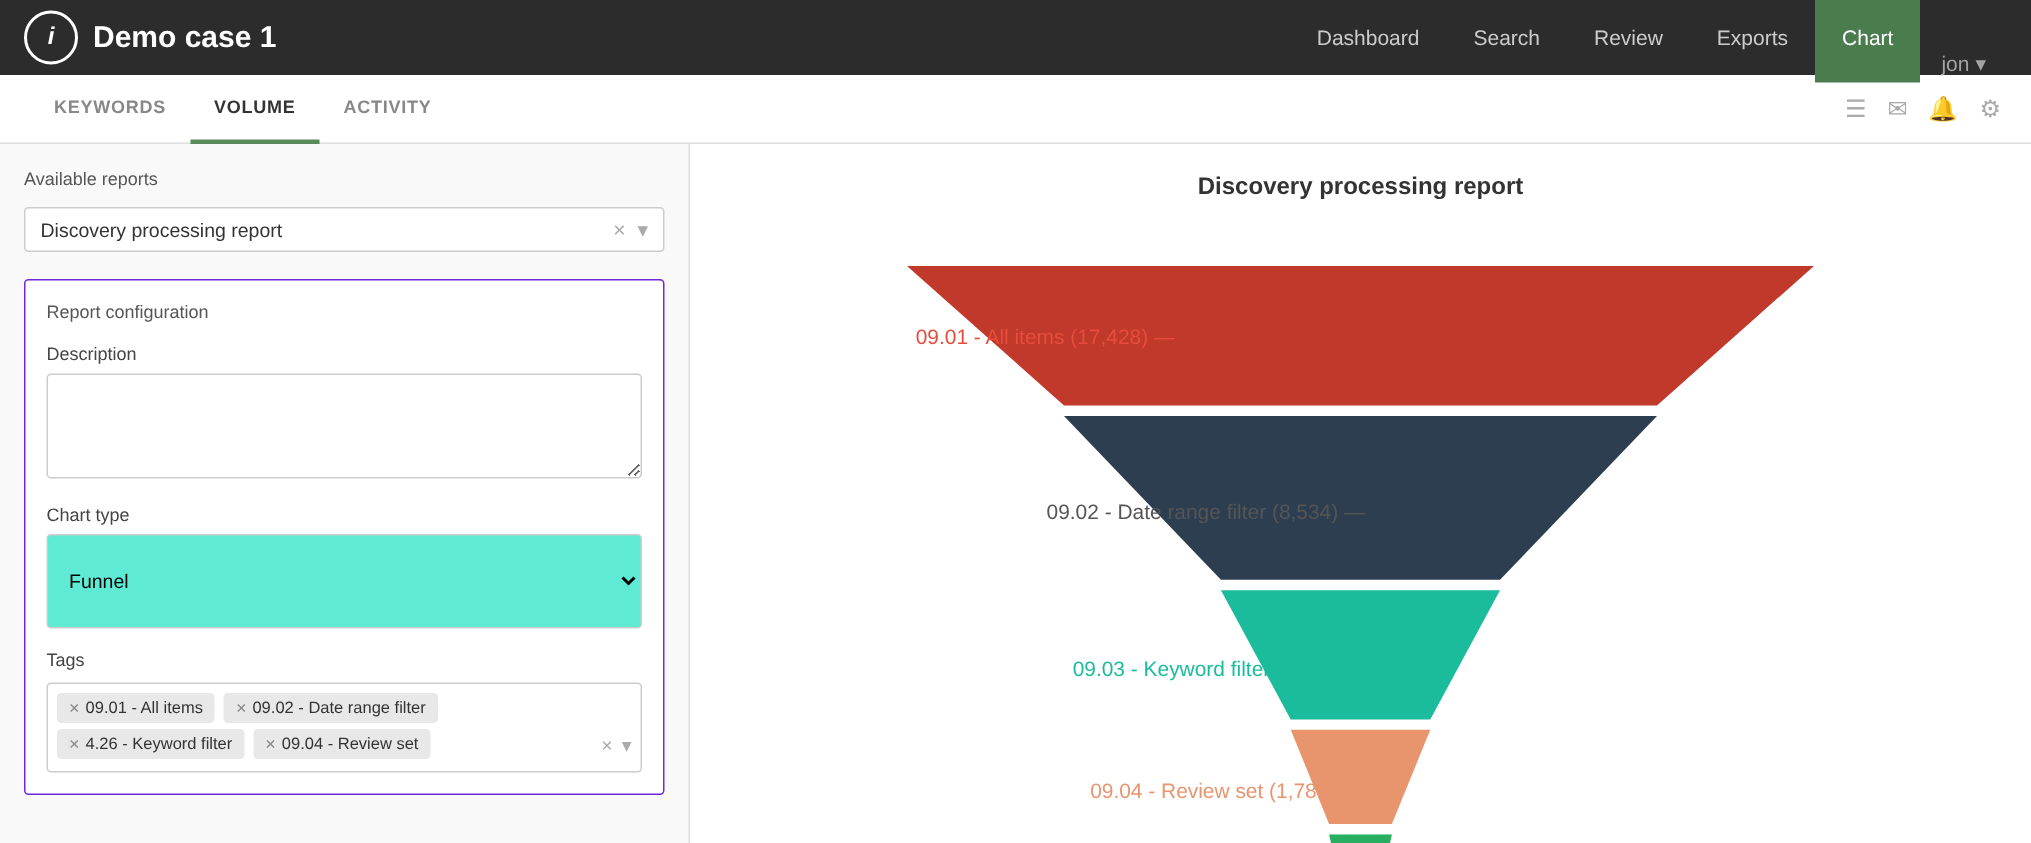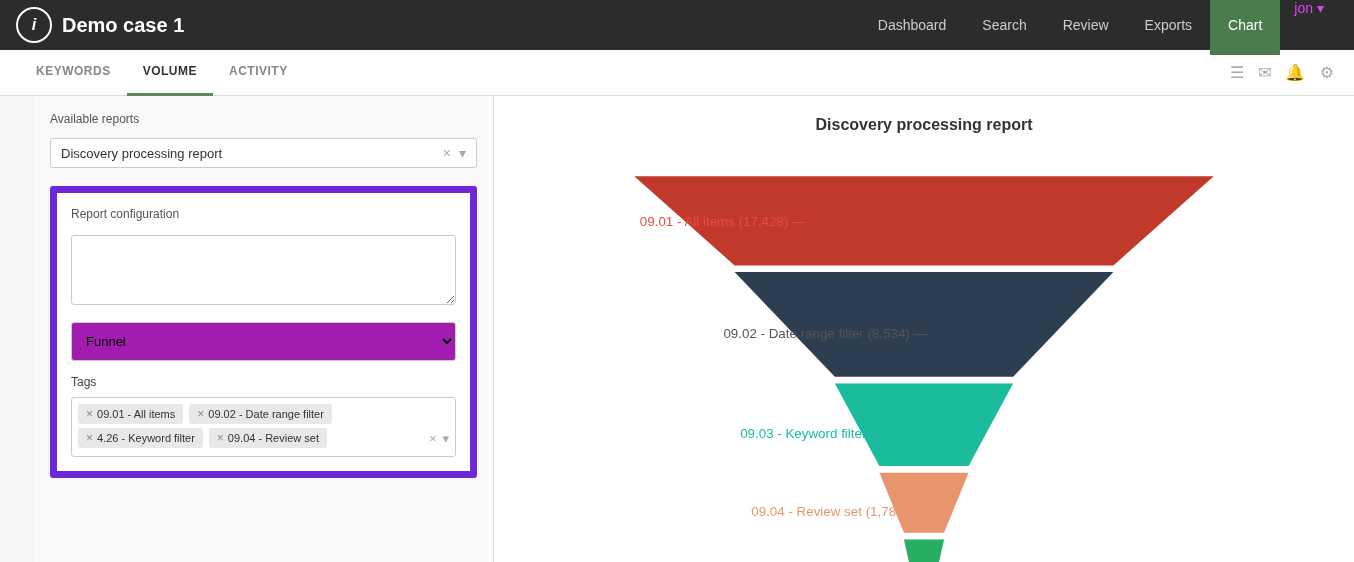--- a/index.html
+++ b/index.html
@@ -48,25 +48,25 @@
       padding: 0 18px;
       height: 60px;
       display: flex;
       align-items: center;
       cursor: pointer;
       font-size: 14px;
       text-decoration: none;
     }
     .nav-item.active { background: #4a7c4e; color: white; }
     .nav-user {
-      color: #d946ef;
+      color: #a3a3a3;
       padding: 0 14px;
       height: 50px;
       display: flex;
-      align-items: flex-start;
+      align-items: flex-end;
       gap: 4px;
       cursor: pointer;
       font-size: 14px;
     }
 
     
     .tabs-bar {
       background: white;
       border-bottom: 1px solid #ddd;
       display: flex;
@@ -108,21 +108,20 @@
     }
 
     
     .sidebar {
       width: 460px;
       min-width: 460px;
       background: #f9f9f9;
       border-right: 1px solid #ddd;
       overflow-y: auto;
       padding: 16px;
-      margin-left: 34px;
     }
     .section-header {
       font-size: 12px;
       color: #555;
       margin-bottom: 12px;
       font-weight: normal;
     }
     .btn-group {
       display: flex;
       gap: 8px;
@@ -158,21 +157,21 @@
       color: #333;
     }
     .report-select-icons {
       display: flex;
       gap: 8px;
       color: #aaa;
       font-size: 14px;
     }
 
     .config-section {
-      border: 7px solid #6d28d9;
+      border: 1px solid #6d28d9;
       background: white;
       border-radius: 3px;
       padding: 14px;
     }
     .config-title {
       font-size: 12px;
       color: #555;
       margin-bottom: 14px;
     }
     .field-label {
@@ -185,25 +184,25 @@
       height: 70px;
       border: 1px solid #ccc;
       border-radius: 3px;
       resize: vertical;
       padding: 6px;
       font-size: 12px;
       margin-bottom: 14px;
     }
     .chart-type-select {
       width: 100%;
-      padding: 10px 10px;
+      padding: 22px 10px;
       border: 1px solid #ccc;
       border-radius: 3px;
       font-size: 13px;
-      background: #a21caf;
+      background: #5eead4;
       margin-bottom: 14px;
     }
     .tags-label {
       font-size: 12px;
       color: #444;
       margin-bottom: 8px;
     }
     .tags-area {
       border: 1px solid #ccc;
       border-radius: 3px;
@@ -310,21 +309,23 @@
     <div class="report-select-wrapper">
       <span class="report-select-text">Discovery processing report</span>
       <div class="report-select-icons">
         <span>×</span>
         <span>▾</span>
       </div>
     </div>
 
     <div class="config-section">
       <div class="config-title">Report configuration</div>
+      <div class="field-label">Description</div>
       <textarea class="description-textarea" style=""></textarea>
+      <div class="field-label">Chart type</div>
       <select class="chart-type-select">
         <option>Funnel</option>
         <option>Bar</option>
         <option>Line</option>
         <option>Pie</option>
       </select>
       <div class="tags-label">Tags</div>
       <div class="tags-area">
         <div class="tags-row">
           <div class="tag">

